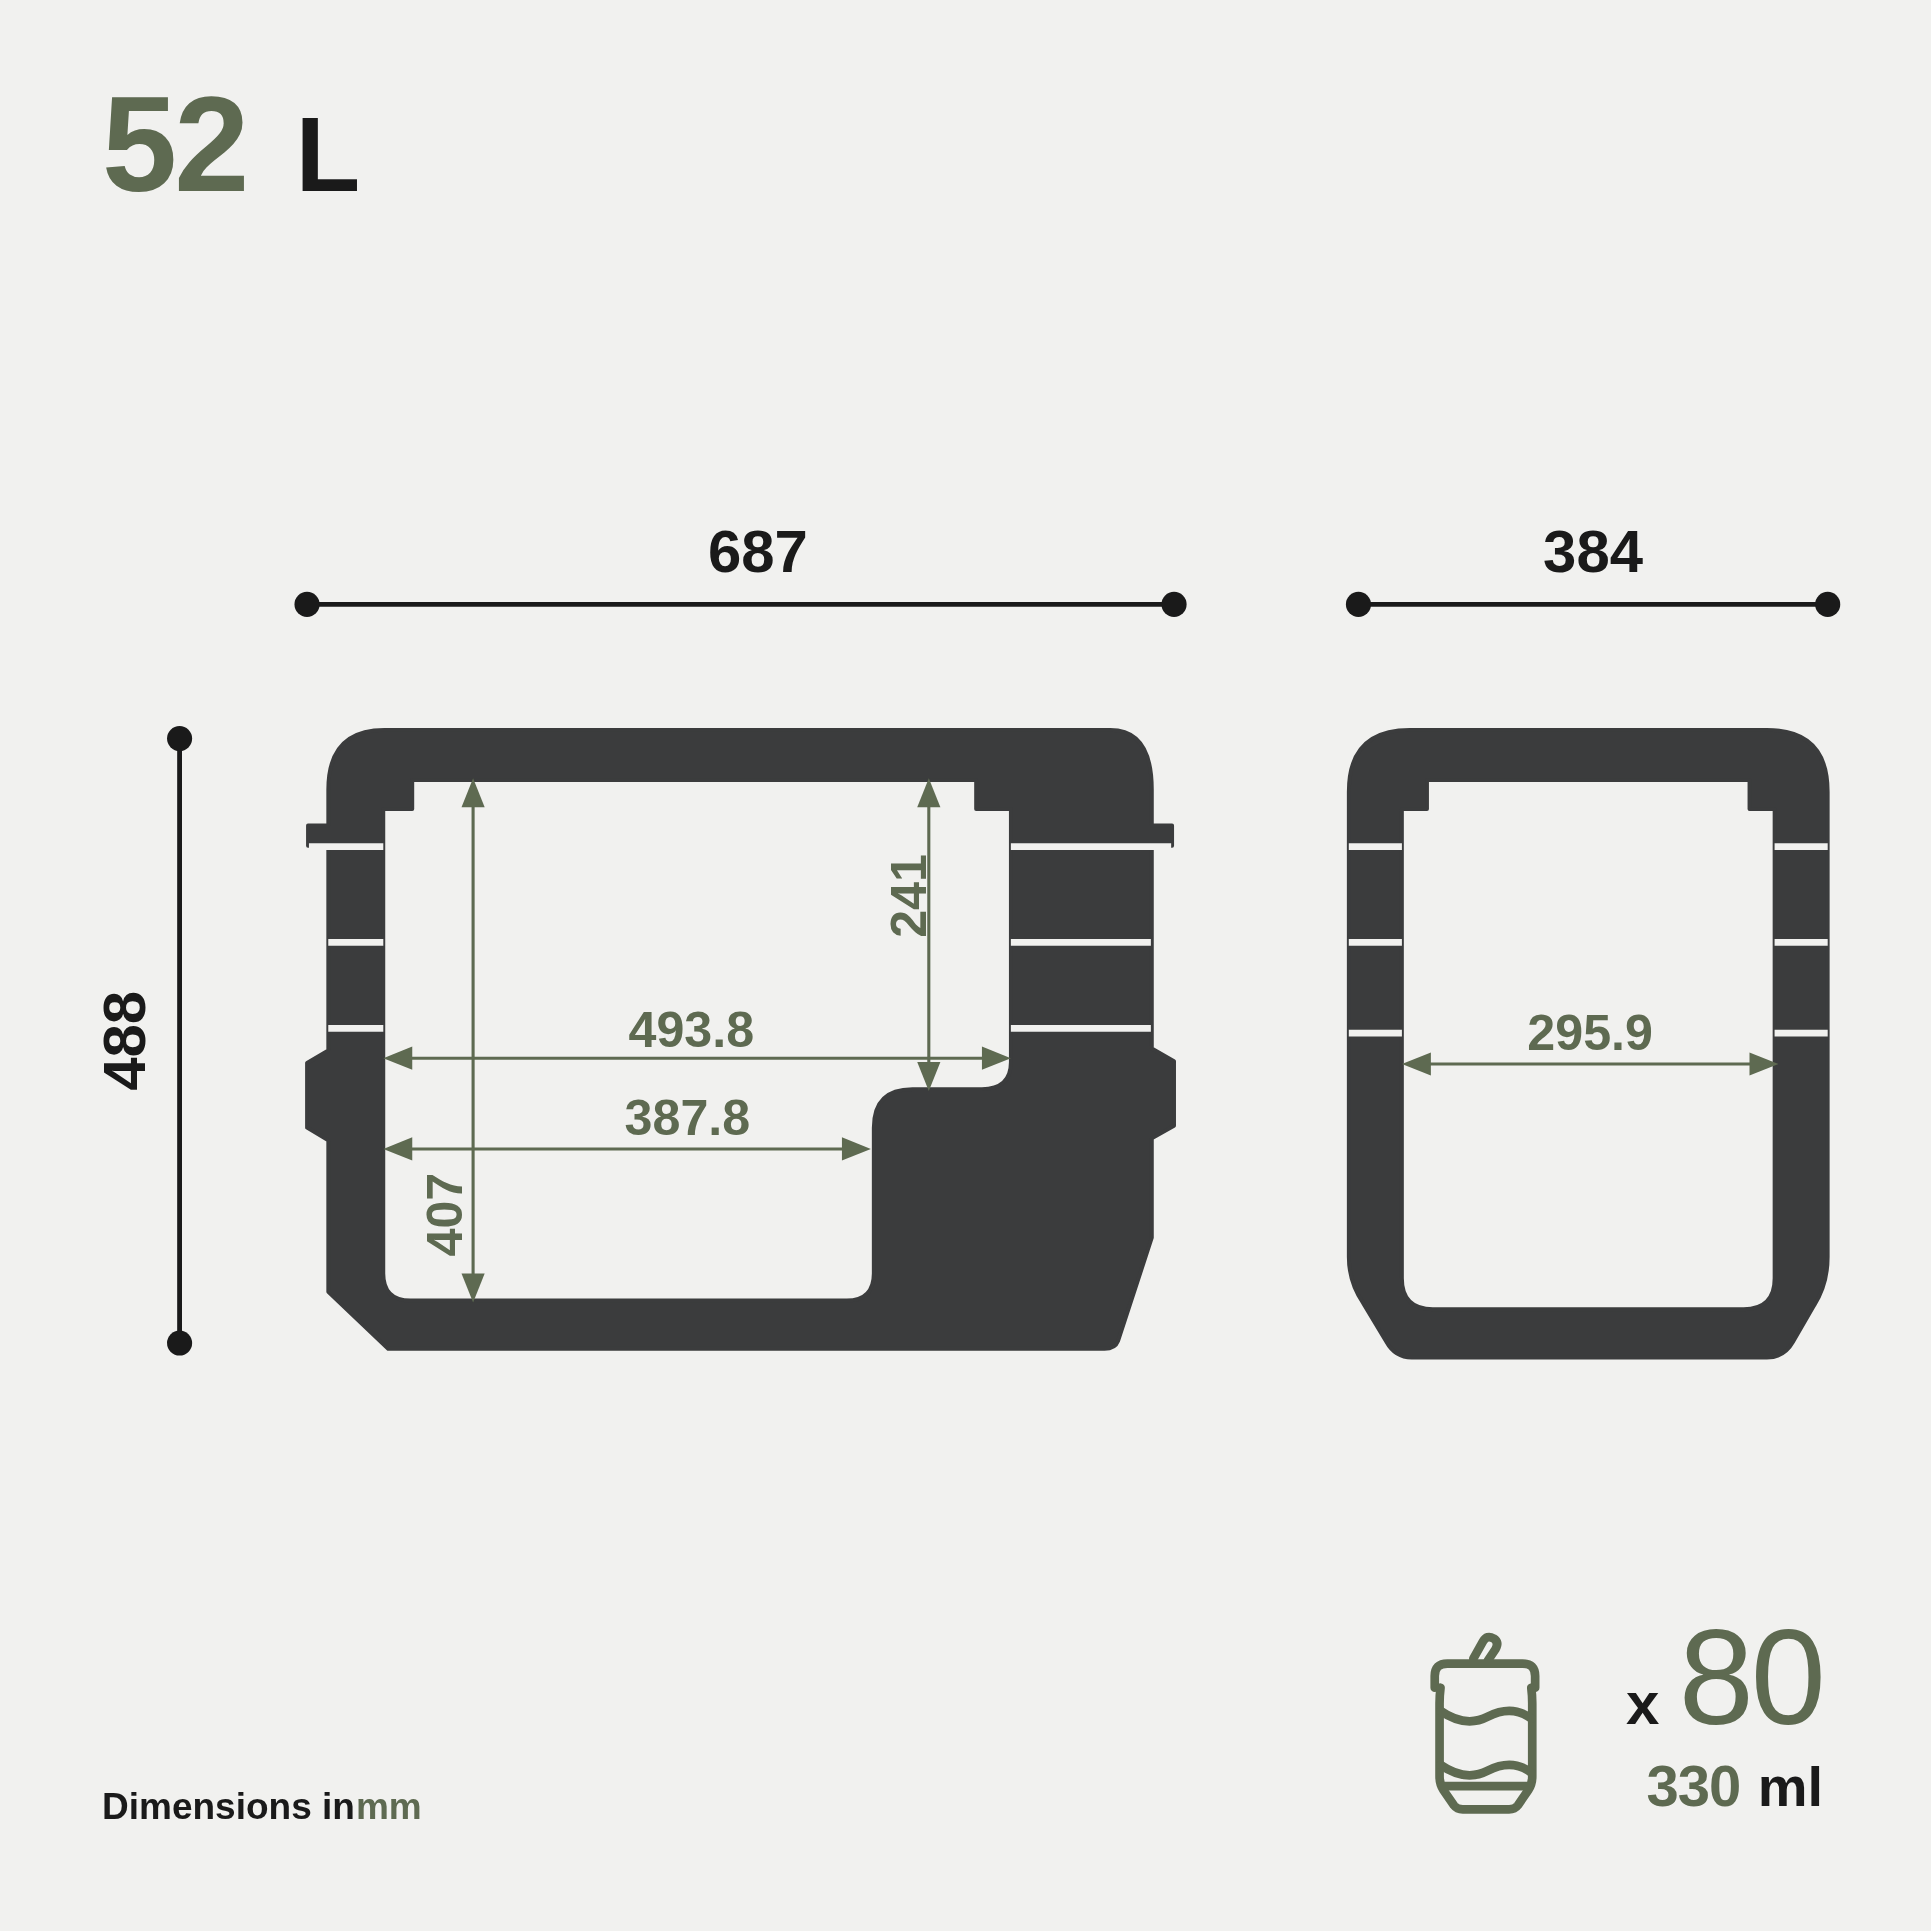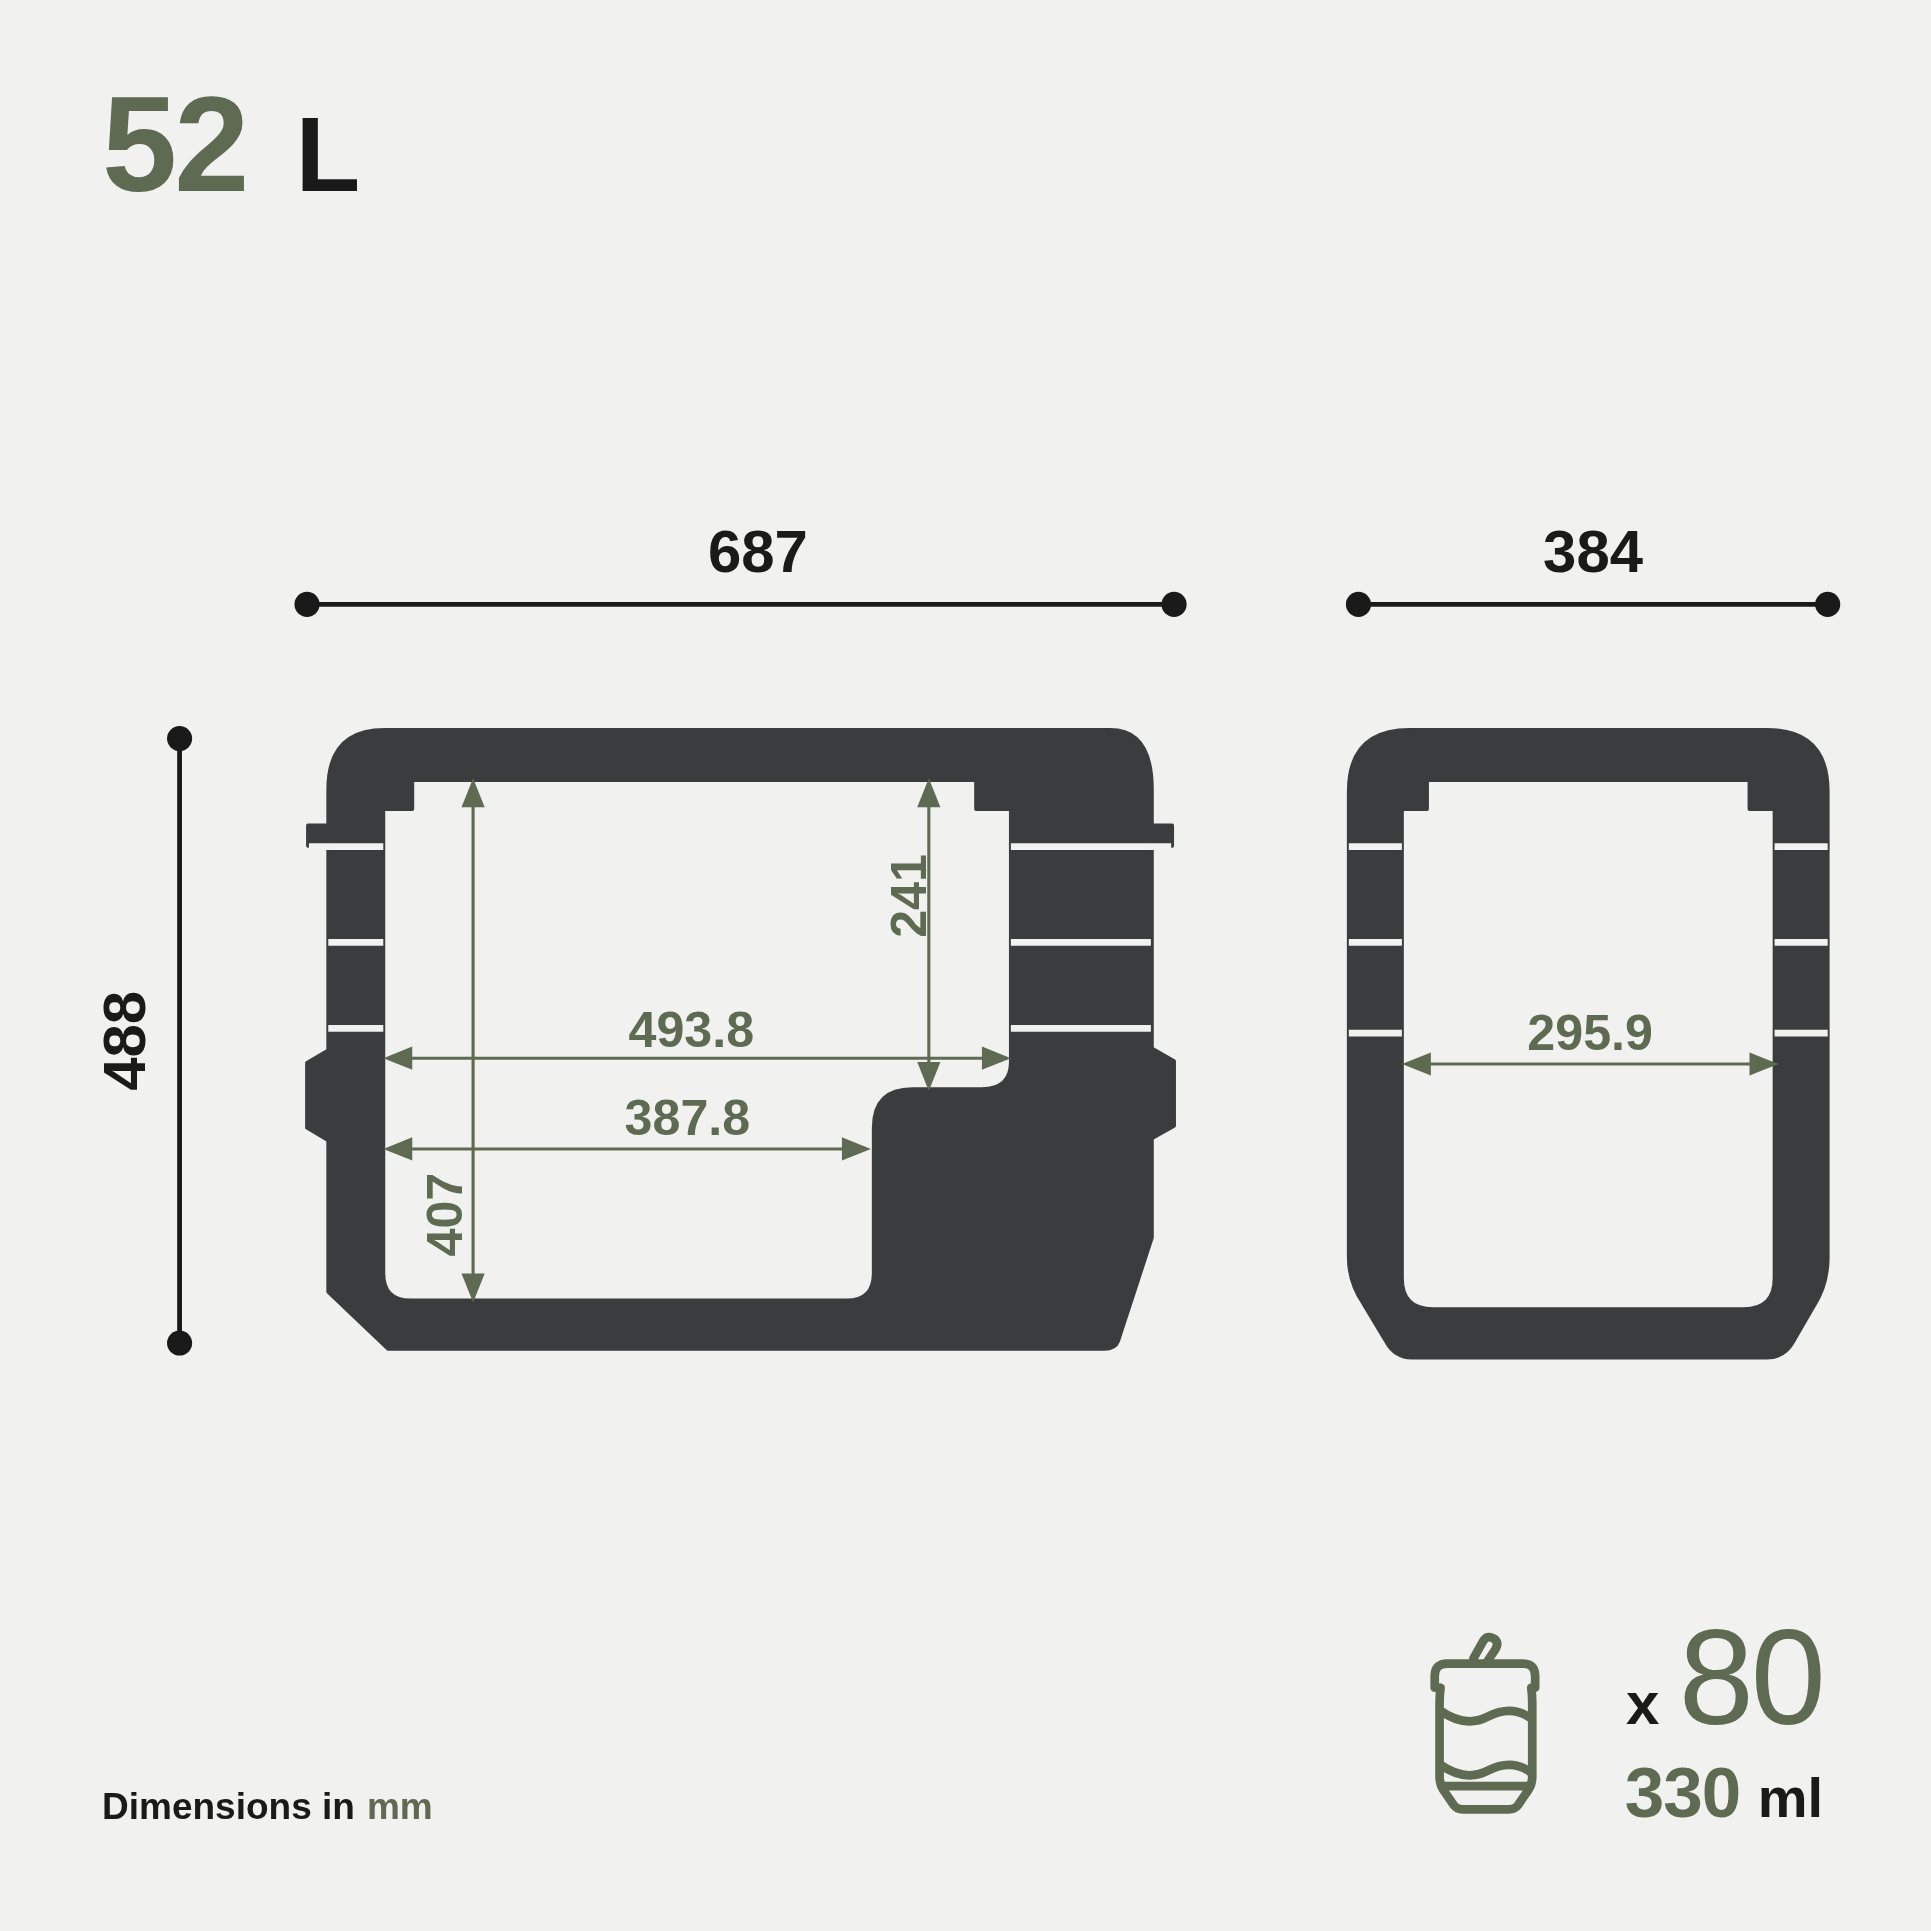--- a/index.html
+++ b/index.html
@@ -20,29 +20,29 @@
   .diagram{position:absolute;left:0;top:0;width:1931px;height:1931px}
   .dim-outer{fill:var(--ink);font:700 62px "Liberation Sans",sans-serif}
   .dim-inner{fill:var(--accent);font:700 52px "Liberation Sans",sans-serif}
   .outer-line{stroke:var(--ink);stroke-width:5;fill:none}
   .inner-line{stroke:var(--accent);stroke-width:3.2;fill:none}
   .seam{stroke:var(--bg);stroke-width:7;fill:none}
   .shell{fill:var(--body);fill-rule:evenodd;stroke:var(--body);stroke-width:4;stroke-linejoin:round}
   .can{stroke:var(--accent);stroke-width:9;fill:none;stroke-linecap:round;stroke-linejoin:round}
   .footer{
     position:absolute;left:102px;top:1788px;line-height:1;
-    font-size:37px;font-weight:700;display:flex;gap:12px;align-items:baseline;
+    font-size:37px;font-weight:700;display:flex;gap:1px;align-items:baseline;
   }
   .footer .f-unit{color:var(--accent)}
   .capacity{position:absolute;right:108px;top:1610px;text-align:right}
   .cap-row1{display:flex;justify-content:flex-end;align-items:baseline;gap:19.3px;line-height:1}
   .cap-row1 .mult{font-size:60px;font-weight:700;color:var(--ink)}
   .cap-row1 .count{font-size:135px;font-weight:400;color:var(--accent);letter-spacing:-2.9px}
   .cap-row2{display:flex;justify-content:flex-end;align-items:baseline;gap:17.4px;line-height:1;margin-top:11.6px}
-  .cap-row2 .vol{font-size:71px;font-weight:700;color:var(--accent);letter-spacing:-1px}
+  .cap-row2 .vol{font-size:58px;font-weight:700;color:var(--accent);letter-spacing:-1px}
   .cap-row2 .vunit{font-size:56px;font-weight:700;color:var(--ink)}
 </style>
 </head>
 <body>
 
 <div class="title">
   <span class="vol">52</span>
   <span class="unit">L</span>
 </div>
 

